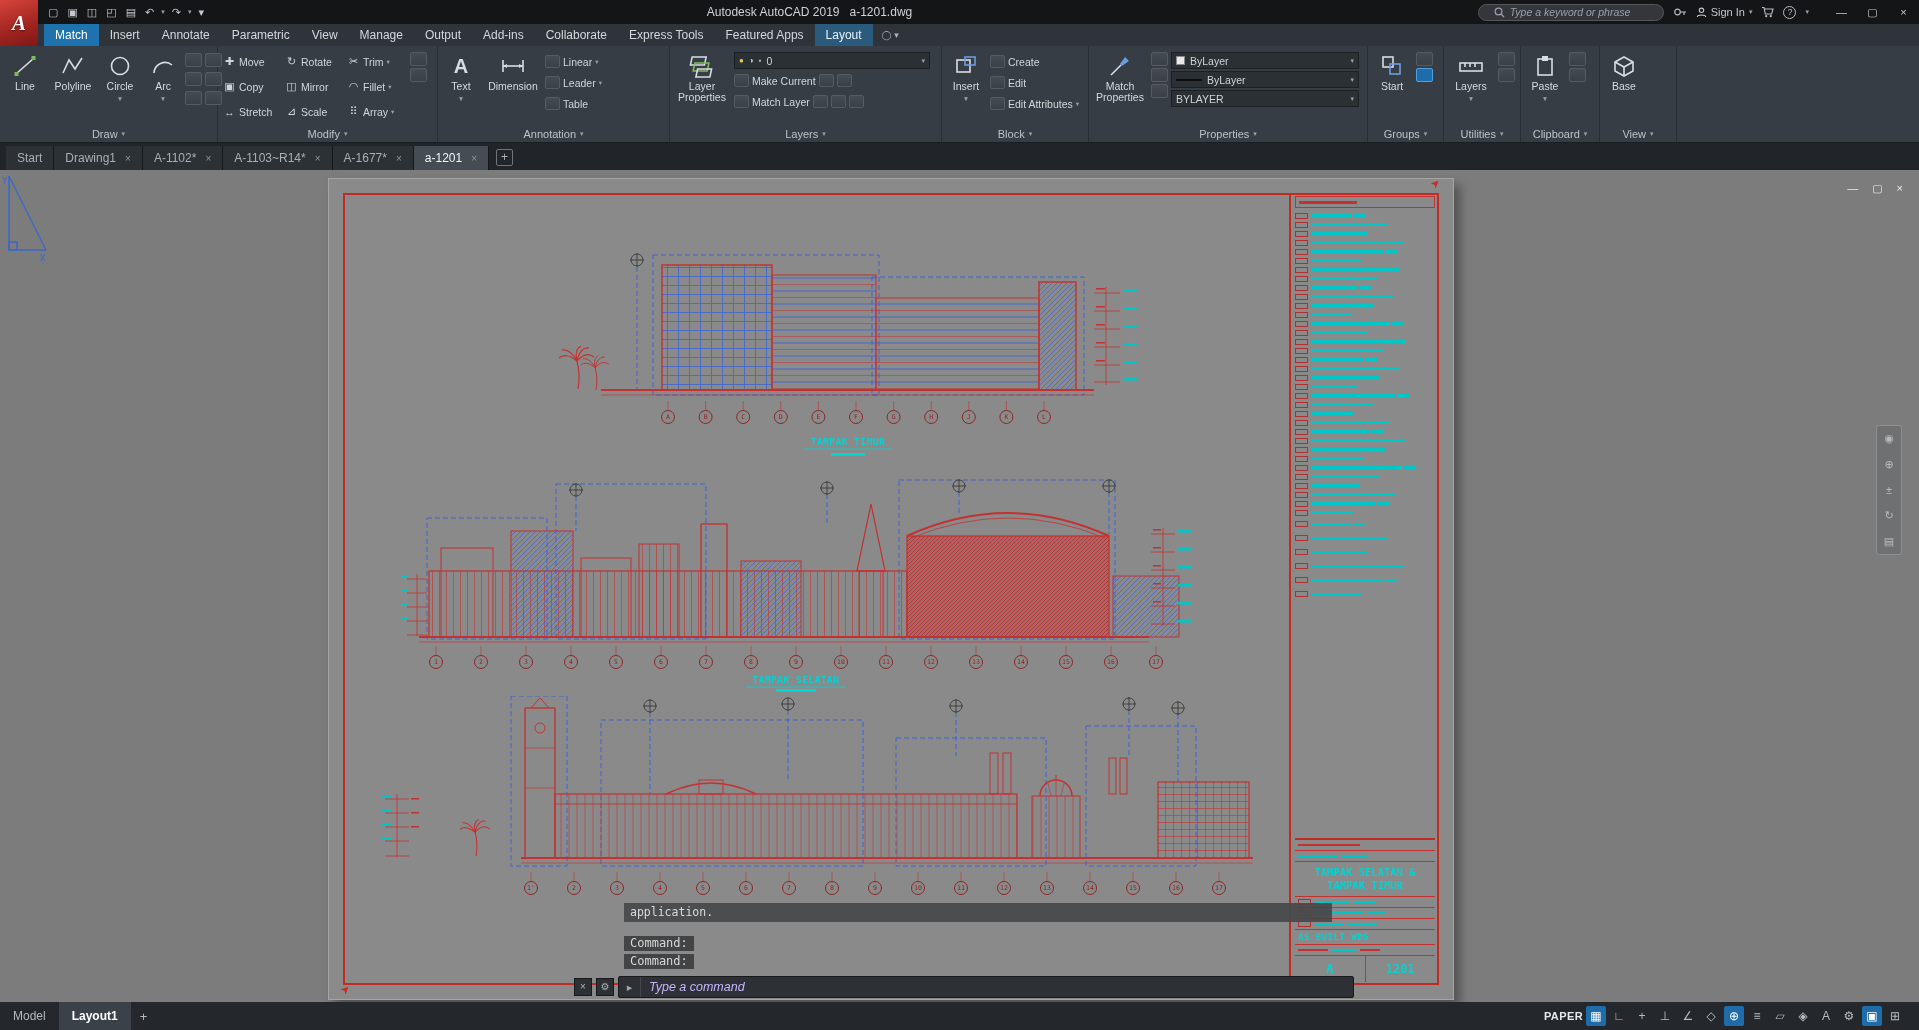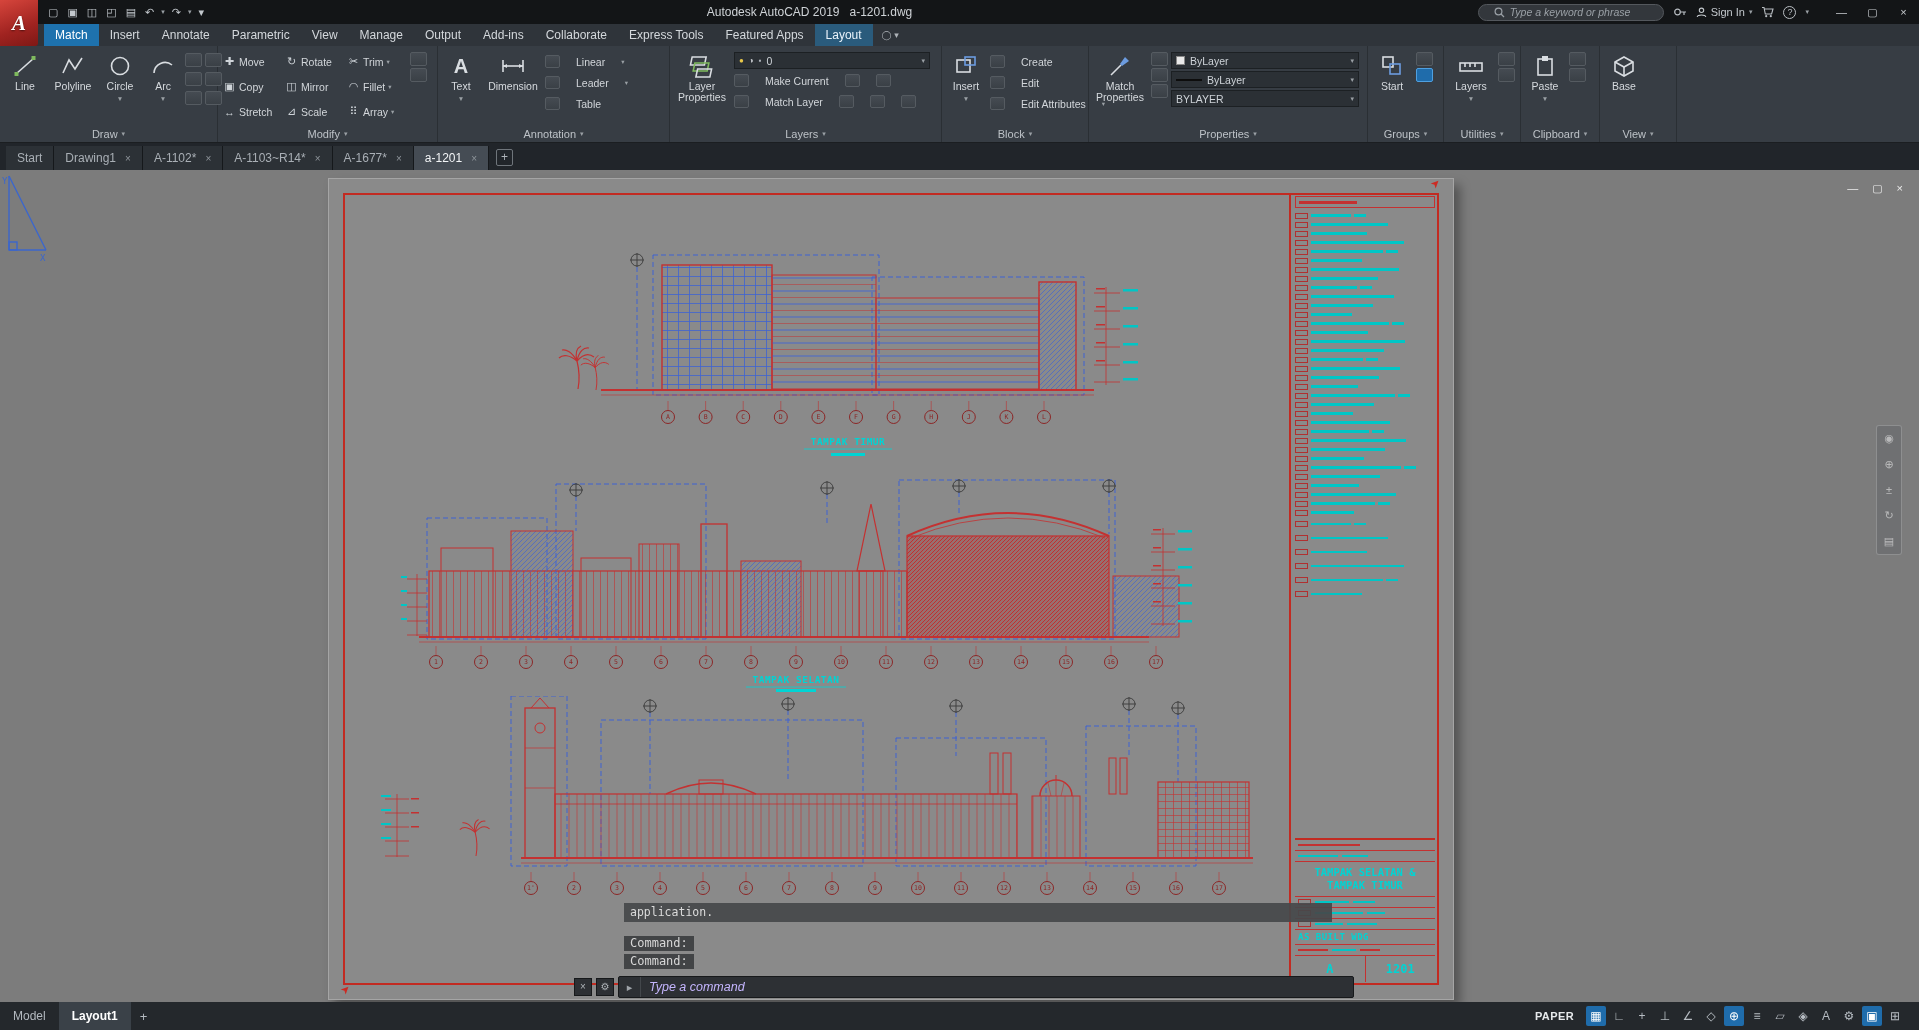--- a/index.html
+++ b/index.html
@@ -42,21 +42,21 @@
 .bigbtn .dn{font-size:6.5px;color:#9aa0a5;margin-top:1px}
 .icsvg{stroke:#d9dde1;fill:none;stroke-width:1.6}
 .mini{width:17px;height:14px;border:1px solid #555b61;background:linear-gradient(#454b52,#3a4046);border-radius:2px;display:inline-block;flex:0 0 auto}
 .mini.hl{background:#1f6cab;border-color:#4fa0e0}
 #draw-minigrid{display:grid;grid-template-columns:19px 19px;grid-auto-rows:18px;align-content:start;gap:1px;padding-top:4px}
 #modify-grid{display:grid;grid-template-rows:repeat(3,25px);grid-auto-flow:column;grid-auto-columns:62px;align-items:center}
 .mitem{display:flex;align-items:center;gap:3px;color:#d2d6da;font-size:10.5px;padding-left:2px;white-space:nowrap}
 .mglyph{font-size:11px;color:#cfd4d9;width:13px;text-align:center}
 .marr{font-size:6.5px;color:#9aa0a5}
 .pcol{display:flex;flex-direction:column;justify-content:flex-start;gap:2px;padding-top:3px}
-.lrow{display:flex;align-items:center;gap:16px;height:19px;color:#d2d6da;font-size:10.5px;white-space:nowrap}
+.lrow{display:flex;align-items:center;gap:3px;height:19px;color:#d2d6da;font-size:10.5px;white-space:nowrap}
 .lrow .mini{width:15px;height:13px}
 .dd{height:17px;background:#2b3035;border:1px solid #1c2023;display:flex;align-items:center;gap:5px;padding:0 4px;color:#ced3d8;font-size:10.5px}
 .dd .sw{width:9px;height:9px;background:#e9e9e9;border:1px solid #888}
 .dd .lw{width:26px;height:2px;background:#0d0d0d}
 .dd .dna{margin-left:auto;font-size:7px;color:#9aa0a5}
 .lglyph{font-size:8px}
 
 
 #filetabs{position:absolute;left:0;top:143px;right:0;height:27px;background:#21252a;display:flex;align-items:flex-end;padding-left:6px}
 .ftab{height:24px;display:flex;align-items:center;gap:9px;padding:0 11px;background:#2c3136;border-right:1px solid #15181b;color:#a9afb5;font-size:12px;white-space:nowrap}
@@ -112,21 +112,21 @@
 
 #navbar{position:absolute;left:1876px;top:255px;width:26px;height:130px;background:rgba(88,92,96,.35);border:1px solid rgba(230,230,230,.25);border-radius:3px;display:flex;flex-direction:column;align-items:center;justify-content:space-around;color:rgba(245,245,245,.55);font-size:11px}
 #dwgctl{position:absolute;right:16px;top:12px;display:flex;gap:14px;color:#ececec;font-size:11px;z-index:5}
 
 
 #statusbar{position:absolute;left:0;top:1002px;right:0;height:28px;background:#24282c;display:flex;align-items:center}
 .sbtab{padding:0 13px;font-size:12px;color:#b4bac0;height:100%;display:flex;align-items:center}
 .sbtab.active{background:#3a4148;color:#fff;font-weight:bold}
 .sbplus{color:#b4bac0;font-size:13px;padding:0 9px}
 #sb-right{margin-left:auto;display:flex;align-items:center;gap:3px;padding-right:14px}
-#paper-label{color:#e6e9eb;font-weight:bold;font-size:11px;letter-spacing:.4px;margin-right:9px}
+#paper-label{color:#e6e9eb;font-weight:bold;font-size:11px;letter-spacing:.4px;}
 .sic{min-width:20px;height:20px;display:flex;align-items:center;justify-content:center;color:#b6bcc2;font-size:12px;border-radius:2px;padding:0 2px}
 .sic.on{background:#1f6cab;color:#fff}
 </style>
 </head>
 <body>
 
 <div id="titlebar">
   <div id="appbtn">
       <span>A</span>
     </div>

